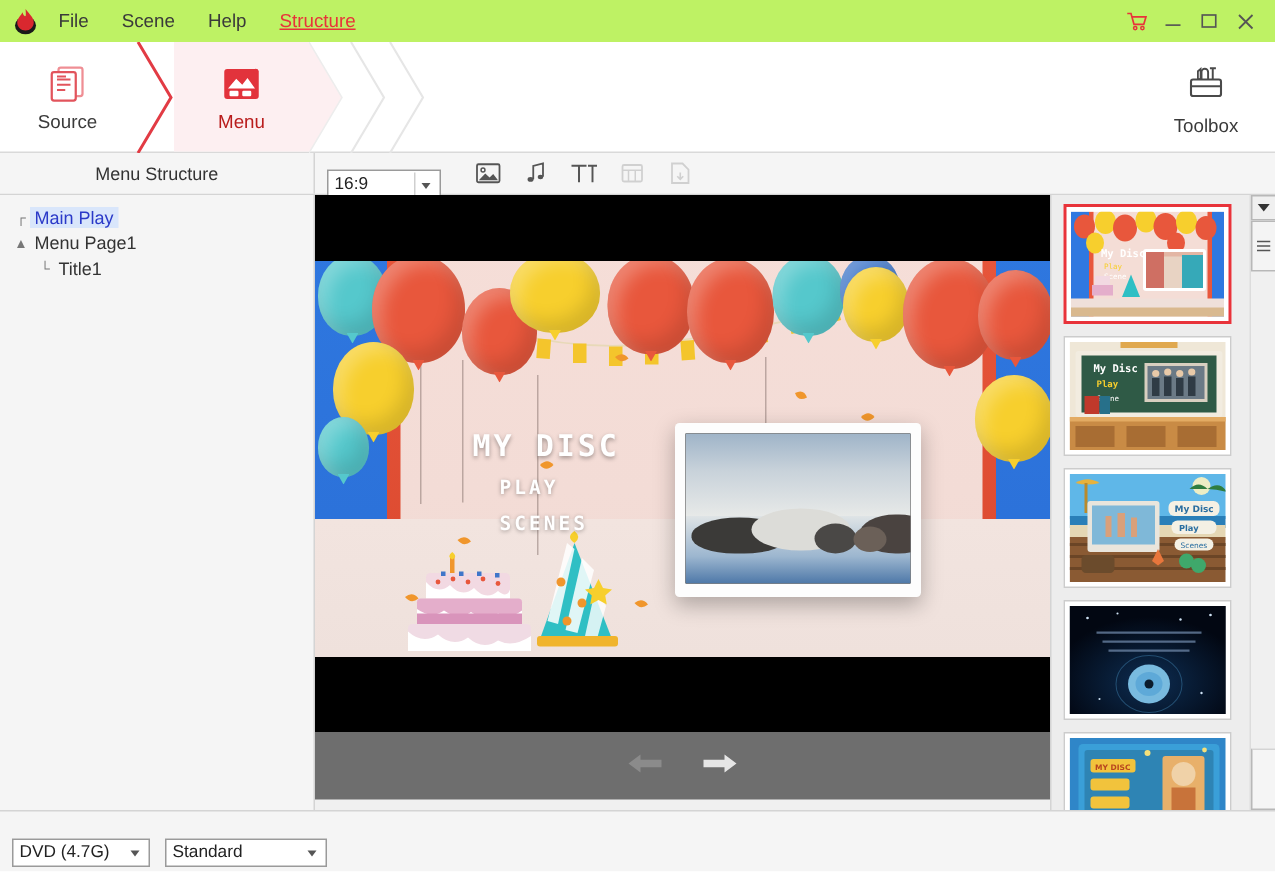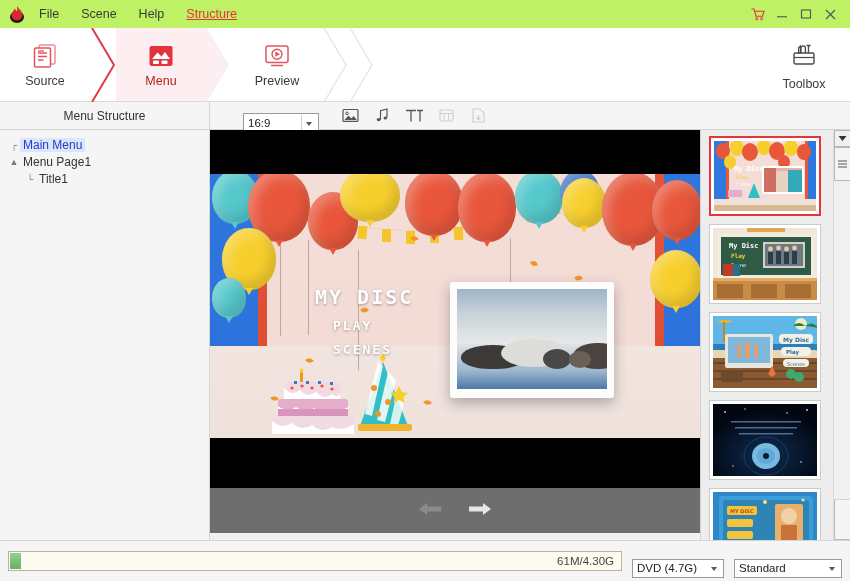--- a/index.html
+++ b/index.html
@@ -59,21 +59,20 @@
     cursor: default;
   }
   .toolbox .slabel { font-size: 12.5px; color: #3a3a3a; }
 
   
   .subbar {
     height: 28px; flex: 0 0 28px;
     display: flex; align-items: center;
     background: #f5f5f5;
     border-bottom: 1px solid #d4d4d4;
-    gap: 25px;
   }
   .subbar-left {
     width: 210px; height: 100%;
     display: flex; align-items: center; justify-content: center;
     border-right: 1px solid #d4d4d4;
     background: #f5f5f5;
   }
   .subbar-left span { font-size: 12px; color: #333; }
   .subbar-mid {
     flex: 1; height: 100%;
@@ -347,31 +346,20 @@
         <span class="slabel">Menu</span>
       </div>
 
       <div class="chev">
         <svg width="26" height="74" viewBox="0 0 26 74">
           <path d="M0 0 L22 37 L0 74 L0 74" fill="#fdeff1"></path>
           <path d="M0 0 L22 37 L0 74" fill="none" stroke="#ededed" stroke-width="1"></path>
         </svg>
       </div>
 
-      <div class="step">
-        <span>
-          <svg width="30" height="30" viewBox="0 0 30 30">
-            <rect x="4" y="5" width="22" height="16.5" rx="2" fill="none" stroke="#e2545c" stroke-width="1.5"></rect>
-            <circle cx="15" cy="13.2" r="5" fill="none" stroke="#e2545c" stroke-width="1.4"></circle>
-            <path d="M13.4 10.6 L18 13.2 L13.4 15.8 Z" fill="#e2545c"></path>
-            <path d="M9 24.5 H21" stroke="#e2545c" stroke-width="1.5"></path>
-          </svg>
-        </span>
-        <span class="slabel">Preview</span>
-      </div>
 
       <div class="chev">
         <svg width="26" height="74" viewBox="0 0 26 74">
           <path d="M2 0 L24 37 L2 74" fill="none" stroke="#e6e6e6" stroke-width="1.4"></path>
         </svg>
       </div>
 
 
       <div class="chev">
         <svg width="26" height="74" viewBox="0 0 26 74">
@@ -440,21 +428,21 @@
         </svg>
       </span>
     </div>
   </div>
 
   <div class="body">
 
     <div class="tree">
       <div class="trow lvl1 sel">
         <span class="tw dash">┌</span>
-        <span class="lbl">Main Menu</span>
+        <span class="lbl">Main Play</span>
       </div>
       <div class="trow lvl2">
         <span class="tw">▲</span>
         <span class="lbl">Menu Page1</span>
       </div>
       <div class="trow lvl3">
         <span class="tw dash">└</span>
         <span class="lbl">Title1</span>
       </div>
     </div>
@@ -777,24 +765,20 @@
         <div class="sc-btn bottom">
           <svg width="9" height="7" viewBox="0 0 9 7">
               <path d="M4.5 1 L8.5 6 H0.5 Z" fill="#333"></path>
             </svg>
         </div>
       </div>
     </div>
   </div>
 
   <div class="bottom">
-    <div class="capbar">
-      <div class="capfill"></div>
-      <span class="captext">61M/4.30G</span>
-    </div>
     <span class="selwrap">
       <select class="ui disc-sel">
         <option>DVD (4.7G)</option>
       </select>
     </span>
     <span class="selwrap">
       <select class="ui qual-sel">
         <option>Standard</option>
       </select>
     </span>

